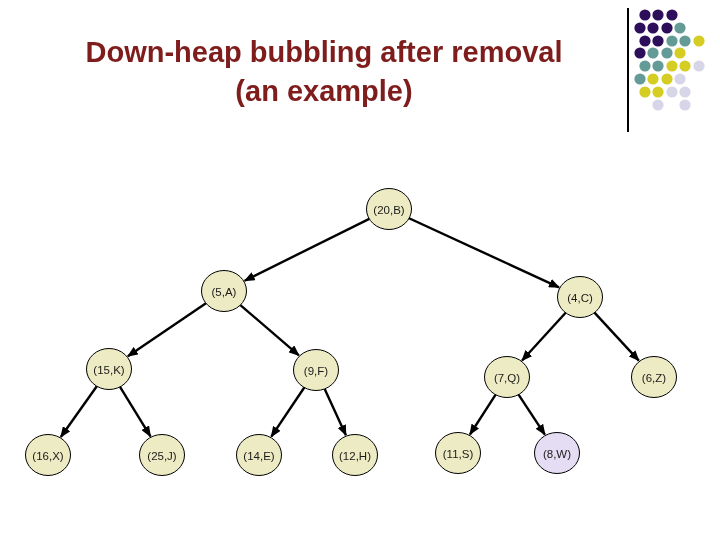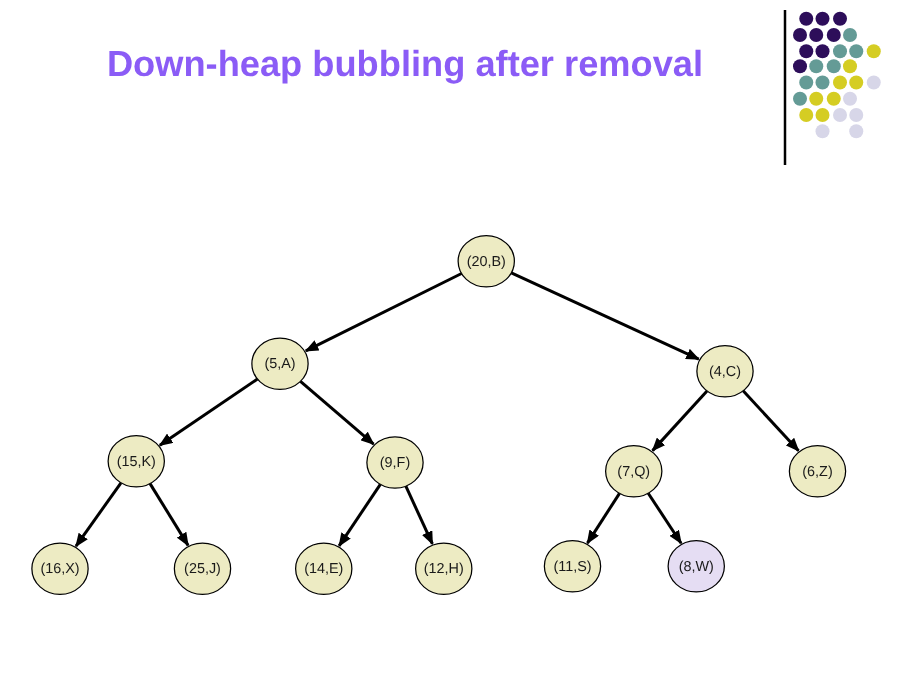--- a/index.html
+++ b/index.html
@@ -11,22 +11,23 @@
     position:absolute;top:33px;left:0;width:648px;margin:0;
     text-align:center;font-weight:bold;font-size:29px;line-height:39px;
   }
   .title span{display:block;}
   #diagram{position:absolute;left:0;top:0;width:720px;height:540px;}
 </style>
 </head>
 <body>
 
 <div class="slide" style="background: rgb(255, 255, 255);">
-  <h1 class="title" style="color: #8b5cf6;">
+  <h1 class="title" style="color: #7f1d1d;">
     <span>Down-heap bubbling after removal</span>
+    <span>(an example)</span>
   </h1>
 
   <svg id="diagram" width="720" height="540" viewBox="0 0 720 540">
     <defs>
       <marker id="arrow" markerWidth="11" markerHeight="9" refX="10" refY="4.5" orient="auto" markerUnits="userSpaceOnUse">
         <path id="arrow-path" d="M0,0 L11,4.5 L0,9 Z" fill="#000000"></path>
       </marker>
     </defs>
     <g id="decoration-layer">
         <line x1="628" y1="8" x2="628" y2="132" stroke="#000000" stroke-width="2"></line>

